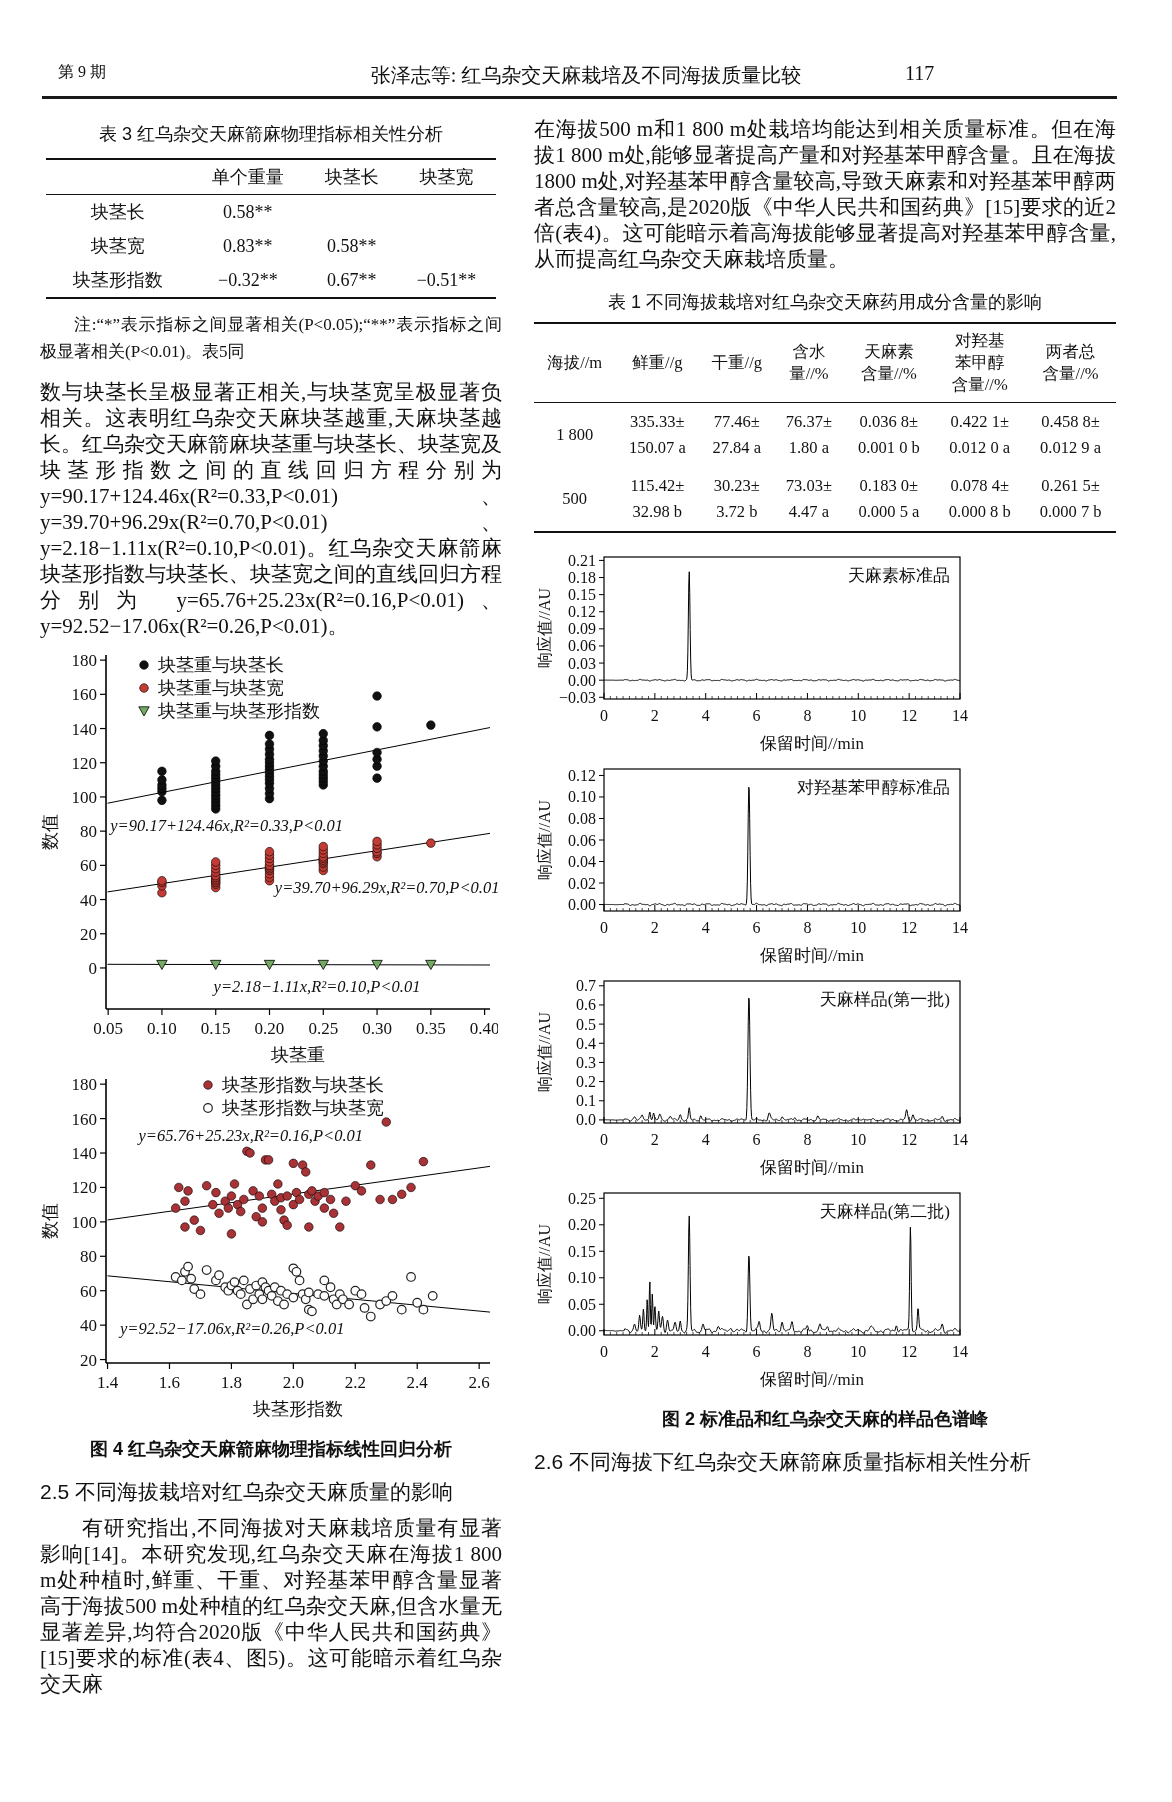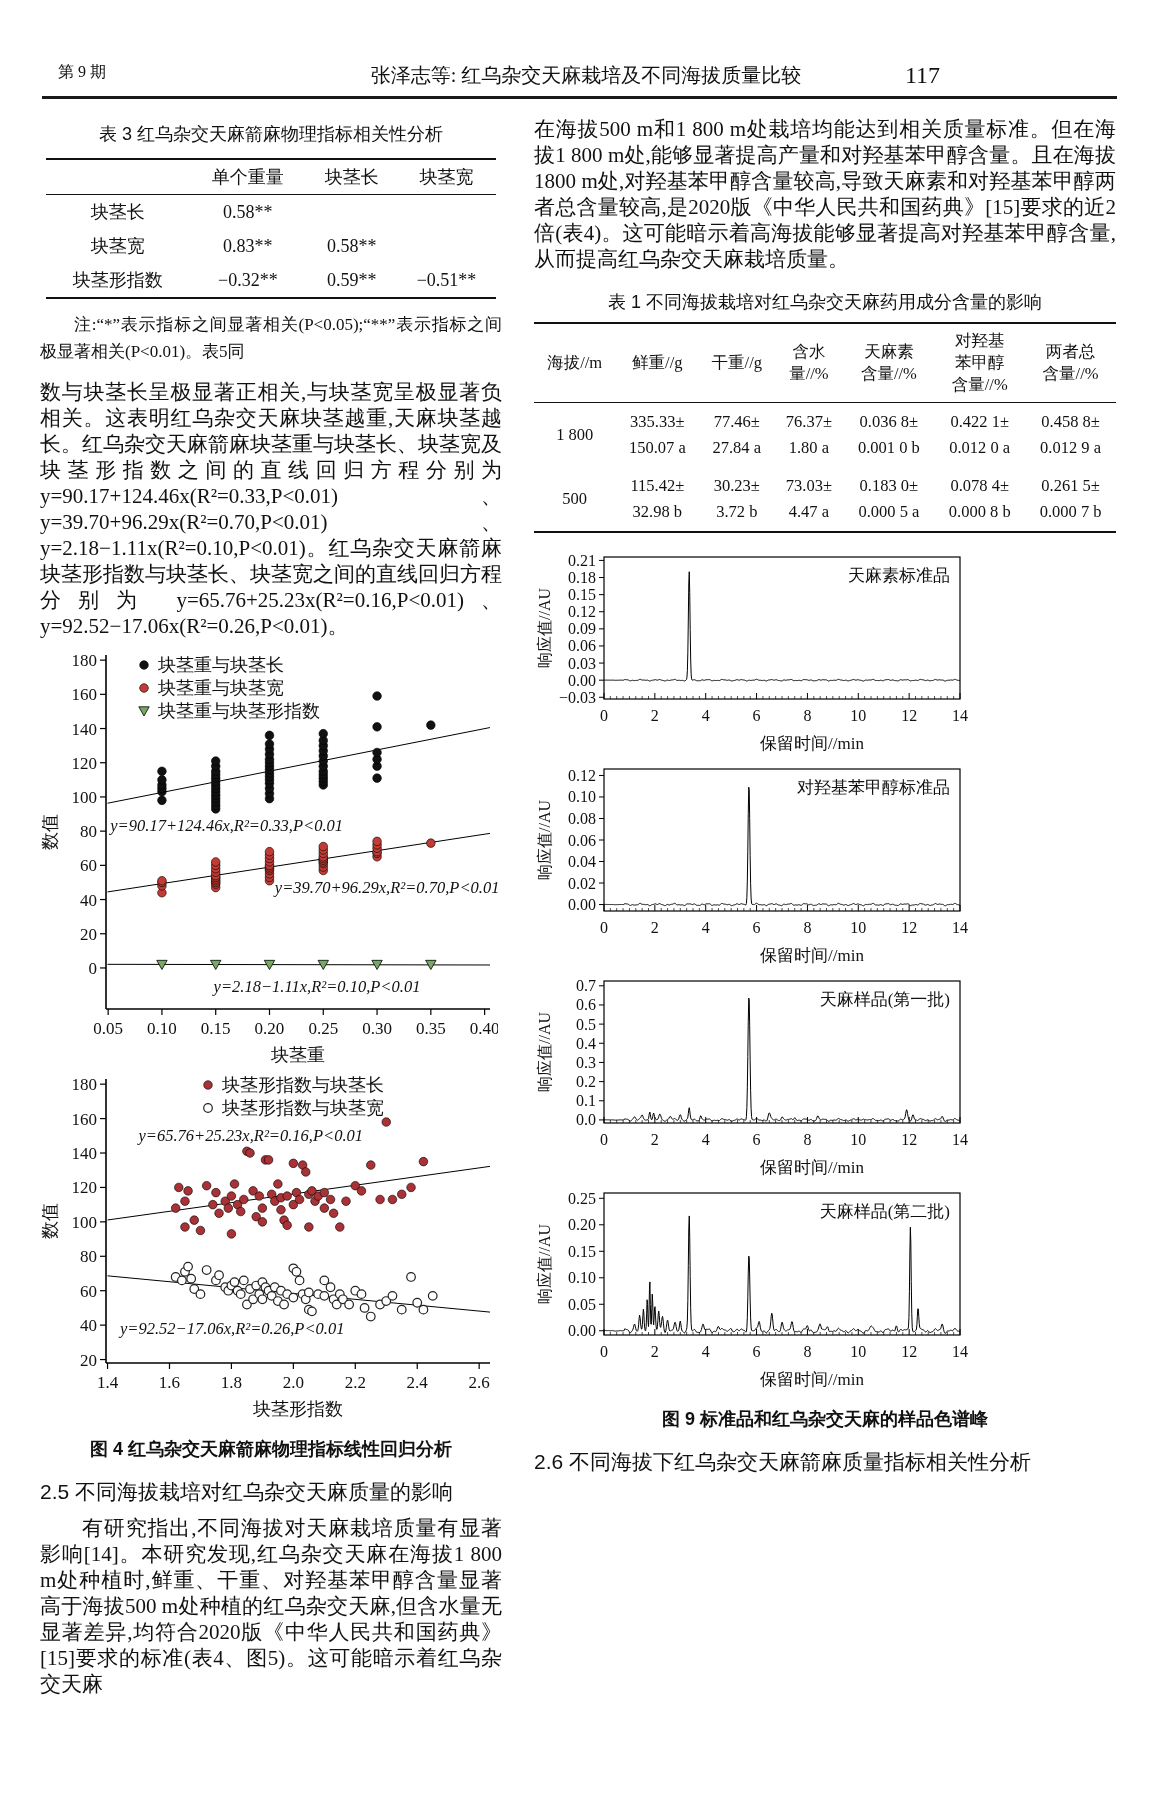--- a/index.html
+++ b/index.html
@@ -1,20 +1,20 @@
 <!DOCTYPE html>
 <html><head>
 <meta charset="utf-8">
 <style>
   html,body{margin:0;padding:0;background:#e8e8e8;}
   #page{position:relative;width:1172px;height:1802px;background:#ffffff;
         font-family:"Liberation Serif","DejaVu Serif",serif;color:#111;overflow:hidden;}
   .hdr-issue{position:absolute;left:58px;top:62px;font-size:16px;}
   .hdr-title{position:absolute;left:0;top:62px;width:1172px;text-align:center;font-size:20px;}
-  .hdr-page{position:absolute;left:905px;top:62px;font-size:24px;}
+  .hdr-page{position:absolute;left:905px;top:62px;font-size:20px;}
   .hdr-rule{position:absolute;left:42px;top:96px;width:1075px;height:3px;background:#1a1a1a;}
   .col{position:absolute;top:116px;}
   .col-left{left:40px;width:462px;}
   .col-right{left:534px;width:582px;}
   .body-par{font-size:21px;line-height:26px;text-align:justify;margin:0;}
   .indent{text-indent:2em;}
   .tbl-caption{font-family:"Liberation Sans","DejaVu Sans",sans-serif;font-weight:normal;
                font-size:18px;text-align:center;margin:6px 0 8px 0;}
   .fig-caption{font-family:"Liberation Sans","DejaVu Sans",sans-serif;font-weight:bold;
                font-size:18px;text-align:center;margin:10px 0 14px 0;}
@@ -62,21 +62,21 @@
           </tr>
           <tr>
             <td>块茎宽</td>
             <td>0.83**</td>
             <td>0.58**</td>
             <td></td>
           </tr>
           <tr>
             <td>块茎形指数</td>
             <td>−0.32**</td>
-            <td>0.59**</td>
+            <td>0.67**</td>
             <td>−0.51**</td>
           </tr>
         </tbody>
     </table>
     <p class="note indent">注:“*”表示指标之间显著相关(P&lt;0.05);“**”表示指标之间极显著相关(P&lt;0.01)。表5同</p>
 
     <p class="body-par">数与块茎长呈极显著正相关,与块茎宽呈极显著负相关。这表明红乌杂交天麻块茎越重,天麻块茎越长。红乌杂交天麻箭麻块茎重与块茎长、块茎宽及块茎形指数之间的直线回归方程分别为 y=90.17+124.46x(R²=0.33,P&lt;0.01)、y=39.70+96.29x(R²=0.70,P&lt;0.01)、y=2.18−1.11x(R²=0.10,P&lt;0.01)。红乌杂交天麻箭麻块茎形指数与块茎长、块茎宽之间的直线回归方程分别为 y=65.76+25.23x(R²=0.16,P&lt;0.01)、y=92.52−17.06x(R²=0.26,P&lt;0.01)。</p>
 
     <div class="fig4-wrap">
       <div class="chart"><svg width="458" height="420" viewBox="0 0 458 420">
@@ -793,18 +793,18 @@
             <text x="222.57142857142856" y="172" font-size="16" font-family="Liberation Serif, DejaVu Serif, serif" text-anchor="middle" fill="#111">6</text>
             <text x="273.42857142857144" y="172" font-size="16" font-family="Liberation Serif, DejaVu Serif, serif" text-anchor="middle" fill="#111">8</text>
             <text x="324.2857142857143" y="172" font-size="16" font-family="Liberation Serif, DejaVu Serif, serif" text-anchor="middle" fill="#111">10</text>
             <text x="375.1428571428571" y="172" font-size="16" font-family="Liberation Serif, DejaVu Serif, serif" text-anchor="middle" fill="#111">12</text>
             <text x="426" y="172" font-size="16" font-family="Liberation Serif, DejaVu Serif, serif" text-anchor="middle" fill="#111">14</text>
             <text x="16" y="79" font-size="16" font-family="Liberation Serif, DejaVu Serif, serif" text-anchor="middle" fill="#111" transform="rotate(-90 16 79)">响应值//AU</text>
             <text x="278" y="200" font-size="17" font-family="Liberation Serif, DejaVu Serif, serif" text-anchor="middle" fill="#111">保留时间//min</text>
             <text x="416" y="32" font-size="17" font-family="Liberation Serif, DejaVu Serif, serif" text-anchor="end" fill="#111">天麻样品(第二批)</text>
             <polyline points="70.00,145.76 70.47,145.62 70.94,145.52 71.41,145.48 71.87,145.50 72.34,145.55 72.81,145.60 73.28,145.62 73.75,145.62 74.22,145.60 74.68,145.60 75.15,145.63 75.62,145.68 76.09,145.73 76.56,145.75 77.03,145.73 77.49,145.67 77.96,145.62 78.43,145.59 78.90,145.62 79.37,145.71 79.84,145.84 80.31,145.97 80.77,146.06 81.24,146.08 81.71,146.06 82.18,146.02 82.65,145.98 83.12,145.96 83.58,145.95 84.05,145.94 84.52,145.89 84.99,145.82 85.46,145.73 85.93,145.65 86.39,145.61 86.86,145.63 87.33,145.70 87.80,145.77 88.27,145.81 88.74,145.80 89.21,145.73 89.67,145.63 90.14,145.54 90.61,143.91 91.08,143.85 91.55,144.05 92.02,144.31 92.48,144.50 92.95,144.59 93.42,144.65 93.89,144.85 94.36,145.31 94.83,146.02 95.29,146.82 95.76,147.45 96.23,147.73 96.70,147.56 97.17,147.05 97.64,146.42 98.11,145.83 98.57,145.19 99.04,144.11 99.51,142.32 99.98,140.24 100.45,139.08 100.92,139.69 101.38,141.66 101.85,143.80 102.32,145.30 102.79,146.08 103.26,146.28 103.73,145.78 104.19,143.76 104.66,139.28 105.13,133.39 105.60,130.21 106.07,132.50 106.54,137.78 107.01,142.04 107.47,144.06 107.94,143.76 108.41,139.50 108.88,130.67 109.35,124.26 109.82,128.03 110.28,137.33 110.75,143.56 111.22,145.67 111.69,145.59 112.16,141.61 112.63,128.75 113.09,114.77 113.56,119.42 114.03,135.30 114.50,141.53 114.97,129.91 115.44,104.42 115.91,96.91 116.37,119.53 116.84,139.11 117.31,139.25 117.78,123.46 118.25,109.06 118.72,117.54 119.18,134.81 119.65,139.85 120.12,132.83 120.59,122.80 121.06,121.66 121.53,130.80 121.99,140.01 122.46,144.09 122.93,144.51 123.40,141.85 123.87,135.54 124.34,128.29 124.81,126.09 125.27,130.82 125.74,137.59 126.21,141.70 126.68,142.40 127.15,140.38 127.62,136.47 128.08,132.60 128.55,131.40 129.02,134.01 129.49,138.87 129.96,143.45 130.43,146.33 130.89,147.48 131.36,147.23 131.83,145.65 132.30,142.67 132.77,138.80 133.24,135.69 133.71,135.15 134.17,137.51 134.64,141.18 135.11,144.21 135.58,145.74 136.05,146.06 136.52,145.81 136.98,145.48 137.45,145.27 137.92,145.18 138.39,145.06 138.86,144.66 139.33,143.71 139.79,142.00 140.26,139.71 140.73,137.71 141.20,137.20 141.67,138.70 142.14,141.44 142.61,144.06 143.07,145.69 143.54,146.30 144.01,146.22 144.48,145.64 144.95,144.11 145.42,140.99 145.88,137.26 146.35,136.02 146.82,138.63 147.29,142.57 147.76,145.08 148.23,146.00 148.69,146.38 149.16,146.82 149.63,147.37 150.10,147.81 150.57,147.91 151.04,147.56 151.51,146.81 151.97,145.86 152.44,144.73 152.91,142.40 153.38,135.00 153.85,115.48 154.32,80.68 154.78,43.87 155.25,30.95 155.72,52.80 156.19,91.54 156.66,122.77 157.13,138.54 157.59,144.10 158.06,145.57 158.53,145.75 159.00,145.43 159.47,144.93 159.94,144.51 160.41,144.41 160.87,144.74 161.34,145.41 161.81,146.20 162.28,146.87 162.75,147.27 163.22,147.39 163.68,147.35 164.15,147.32 164.62,147.40 165.09,147.53 165.56,147.59 166.03,147.40 166.49,146.84 166.96,145.89 167.43,144.48 167.90,142.61 168.37,140.57 168.84,139.17 169.31,139.29 169.77,140.92 170.24,143.01 170.71,144.45 171.18,144.90 171.65,144.74 172.12,144.45 172.58,144.30 173.05,144.33 173.52,144.40 173.99,144.39 174.46,144.24 174.93,144.07 175.39,144.05 175.86,144.35 176.33,145.01 176.80,145.90 177.27,146.78 177.74,147.39 178.21,147.56 178.67,147.32 179.14,146.86 179.61,146.43 180.08,146.22 180.55,146.29 181.02,146.50 181.48,146.63 181.95,146.45 182.42,145.77 182.89,144.58 183.36,143.12 183.83,141.88 184.29,141.38 184.76,141.84 185.23,142.94 185.70,144.01 186.17,144.53 186.64,144.40 187.11,143.93 187.57,143.51 188.04,143.42 188.51,143.69 188.98,144.14 189.45,144.57 189.92,144.83 190.38,144.91 190.85,144.91 191.32,145.00 191.79,145.27 192.26,145.67 192.73,146.06 193.19,146.25 193.66,146.15 194.13,145.79 194.60,145.34 195.07,144.94 195.54,144.56 196.01,144.10 196.47,143.58 196.94,143.40 197.41,143.93 197.88,145.01 198.35,146.04 198.82,146.58 199.28,146.69 199.75,146.63 200.22,146.53 200.69,146.36 201.16,146.03 201.63,145.49 202.09,144.87 202.56,144.36 203.03,144.16 203.50,144.35 203.97,144.83 204.44,145.39 204.91,145.74 205.37,145.73 205.84,145.36 206.31,144.79 206.78,144.29 207.25,144.04 207.72,144.11 208.18,144.42 208.65,144.79 209.12,145.07 209.59,145.22 210.06,145.33 210.53,145.56 210.99,146.02 211.46,146.66 211.93,147.16 212.40,146.58 212.87,142.79 213.34,132.28 213.81,112.74 214.27,88.30 214.74,71.09 215.21,72.34 215.68,91.03 216.15,114.96 216.62,132.91 217.08,142.03 217.55,145.20 218.02,145.82 218.49,145.76 218.96,145.70 219.43,145.75 219.89,145.79 220.36,145.63 220.83,145.18 221.30,144.48 221.77,143.74 222.24,143.17 222.71,142.88 223.17,142.59 223.64,141.73 224.11,139.90 224.58,137.63 225.05,136.42 225.52,137.35 225.98,139.96 226.45,142.80 226.92,144.85 227.39,146.02 227.86,146.56 228.33,146.71 228.79,146.55 229.26,146.24 229.73,145.97 230.20,145.95 230.67,146.29 231.14,146.89 231.61,147.54 232.07,147.97 232.54,147.99 233.01,147.57 233.48,146.86 233.95,146.10 234.42,145.50 234.88,145.11 235.35,144.68 235.82,143.62 236.29,141.07 236.76,136.61 237.23,131.40 237.69,128.21 238.16,129.24 238.63,133.84 239.10,139.27 239.57,143.20 240.04,145.09 240.51,145.51 240.97,145.20 241.44,144.71 241.91,144.39 242.38,144.43 242.85,144.82 243.32,145.43 243.78,146.02 244.25,146.44 244.72,146.65 245.19,146.70 245.66,146.59 246.13,146.03 246.59,144.50 247.06,141.80 247.53,138.78 248.00,137.13 248.47,137.80 248.94,140.06 249.41,142.36 249.87,143.87 250.34,144.73 250.81,145.32 251.28,145.78 251.75,146.03 252.22,145.98 252.68,145.68 253.15,145.28 253.62,144.96 254.09,144.81 254.56,144.81 255.03,144.81 255.49,144.61 255.96,144.00 256.43,142.74 256.90,140.71 257.37,138.28 257.84,136.62 258.31,136.97 258.77,139.43 259.24,142.70 259.71,145.26 260.18,146.52 260.65,146.79 261.12,146.65 261.58,146.51 262.05,146.54 262.52,146.70 262.99,146.85 263.46,146.84 263.93,146.64 264.39,146.35 264.86,146.15 265.33,146.19 265.80,146.50 266.27,146.94 266.74,147.29 267.21,147.31 267.67,146.88 268.14,146.10 268.61,145.18 269.08,144.40 269.55,143.96 270.02,143.87 270.48,144.02 270.95,144.15 271.42,144.02 271.89,143.39 272.36,142.26 272.83,141.06 273.29,140.59 273.76,141.35 274.23,143.03 274.70,144.70 275.17,145.65 275.64,145.80 276.11,145.48 276.57,145.12 277.04,145.05 277.51,145.37 277.98,146.01 278.45,146.75 278.92,147.34 279.38,147.63 279.85,147.62 280.32,147.46 280.79,147.30 281.26,147.24 281.73,147.25 282.19,147.19 282.66,146.90 283.13,146.31 283.60,145.44 284.07,144.35 284.54,143.00 285.01,141.35 285.47,139.69 285.94,138.83 286.41,139.42 286.88,141.15 287.35,142.95 287.82,144.02 288.28,144.32 288.75,144.30 289.22,144.33 289.69,144.49 290.16,144.67 290.63,144.76 291.09,144.66 291.56,144.38 292.03,143.88 292.50,143.10 292.97,142.17 293.44,141.67 293.91,142.21 294.37,143.75 294.84,145.45 295.31,146.49 295.78,146.70 296.25,146.49 296.72,146.27 297.18,146.26 297.65,146.40 298.12,146.53 298.59,146.50 299.06,146.29 299.53,146.01 299.99,145.81 300.46,145.82 300.93,146.01 301.40,146.24 301.87,146.30 302.34,146.01 302.81,145.36 303.27,144.51 303.74,143.73 304.21,143.27 304.68,143.26 305.15,143.65 305.62,144.24 306.08,144.79 306.55,145.16 307.02,145.33 307.49,145.41 307.96,145.57 308.43,145.88 308.89,146.31 309.36,146.70 309.83,146.87 310.30,146.74 310.77,146.35 311.24,145.91 311.71,145.67 312.17,145.79 312.64,146.29 313.11,146.98 313.58,147.60 314.05,147.92 314.52,147.84 314.98,147.43 315.45,146.88 315.92,146.40 316.39,146.07 316.86,145.88 317.33,145.67 317.79,145.33 318.26,144.82 318.73,144.24 319.20,143.81 319.67,143.70 320.14,144.00 320.61,144.58 321.07,145.24 321.54,145.68 322.01,145.76 322.48,145.48 322.95,145.02 323.42,144.61 323.88,144.46 324.35,144.63 324.82,145.01 325.29,145.43 325.76,145.74 326.23,145.90 326.69,146.00 327.16,146.20 327.63,146.61 328.10,147.20 328.57,147.83 329.04,148.25 329.51,148.27 329.97,147.84 330.44,147.09 330.91,146.28 331.38,145.67 331.85,145.42 332.32,145.49 332.78,145.73 333.25,145.91 333.72,145.87 334.19,145.56 334.66,145.00 335.13,144.25 335.59,143.33 336.06,142.33 336.53,141.49 337.00,141.03 337.47,141.05 337.94,141.42 338.41,141.91 338.87,142.41 339.34,143.00 339.81,143.77 340.28,144.69 340.75,145.59 341.22,146.26 341.68,146.60 342.15,146.66 342.62,146.59 343.09,146.57 343.56,146.70 344.03,146.92 344.49,147.09 344.96,147.07 345.43,146.80 345.90,146.38 346.37,146.02 346.84,145.91 347.31,146.15 347.77,146.65 348.24,147.20 348.71,147.52 349.18,147.43 349.65,146.93 350.12,146.17 350.58,145.39 351.05,144.81 351.52,144.51 351.99,144.43 352.46,144.40 352.93,144.30 353.39,144.10 353.86,143.89 354.33,143.85 354.80,144.12 355.27,144.68 355.74,145.38 356.21,145.99 356.67,146.29 357.14,146.18 357.61,145.77 358.08,145.29 358.55,145.01 359.02,145.07 359.48,145.45 359.95,145.92 360.42,146.09 360.89,145.50 361.36,143.97 361.83,142.03 362.29,140.87 362.76,141.39 363.23,143.32 363.70,145.44 364.17,146.75 364.64,146.98 365.11,146.45 365.57,145.60 366.04,144.84 366.51,144.43 366.98,144.45 367.45,144.78 367.92,145.21 368.38,145.48 368.85,145.48 369.32,145.24 369.79,144.92 370.26,144.69 370.73,144.65 371.19,144.77 371.66,144.89 372.13,144.88 372.60,144.67 373.07,144.35 373.54,144.10 374.01,143.82 374.47,141.92 374.94,132.50 375.41,106.49 375.88,66.98 376.35,42.23 376.82,57.06 377.28,96.45 377.75,128.30 378.22,142.27 378.69,146.00 379.16,146.69 379.63,146.79 380.09,146.68 380.56,146.38 381.03,145.99 381.50,145.67 381.97,145.32 382.44,143.98 382.91,139.52 383.37,131.18 383.84,123.71 384.31,123.96 384.78,131.32 385.25,138.72 385.72,142.29 386.18,143.27 386.65,143.56 387.12,143.88 387.59,144.23 388.06,144.48 388.53,144.60 388.99,144.68 389.46,144.89 389.93,145.31 390.40,145.90 390.87,146.50 391.34,146.89 391.81,146.93 392.27,146.61 392.74,146.10 393.21,145.67 393.68,145.55 394.15,145.82 394.62,146.38 395.08,147.02 395.55,147.49 396.02,147.65 396.49,147.52 396.96,147.22 397.43,146.95 397.89,146.78 398.36,146.70 398.83,146.57 399.30,146.23 399.77,145.62 400.24,144.85 400.71,144.13 401.17,143.69 401.64,143.68 402.11,144.08 402.58,144.70 403.05,145.26 403.52,145.55 403.98,145.49 404.45,145.18 404.92,144.83 405.39,144.60 405.86,144.49 406.33,144.21 406.79,143.33 407.26,141.67 407.73,139.82 408.20,138.96 408.67,139.83 409.14,142.03 409.61,144.50 410.07,146.47 410.54,147.72 411.01,148.29 411.48,148.27 411.95,147.79 412.42,147.10 412.88,146.44 413.35,146.03 413.82,145.91 414.29,145.97 414.76,146.02 415.23,145.94 415.69,145.69 416.16,145.38 416.63,145.18 417.10,145.20 417.57,145.42 418.04,145.69 418.51,145.79 418.97,145.57 419.44,145.00 419.91,144.26 420.38,143.61 420.85,143.29 421.32,143.43 421.78,143.95 422.25,144.66 422.72,145.31 423.19,145.75 423.66,145.96 424.13,146.08 424.59,146.25 425.06,146.55 425.53,146.94 426.00,147.27" fill="none" stroke="#000" stroke-width="1"></polyline>
           </svg></div>
-      <div class="fig-caption">图 9   标准品和红乌杂交天麻的样品色谱峰</div>
+      <div class="fig-caption">图 2   标准品和红乌杂交天麻的样品色谱峰</div>
     </div>
 
     <div class="sec-head">2.6   不同海拔下红乌杂交天麻箭麻质量指标相关性分析</div>
   </div>
 </div>
 
 </body></html>

